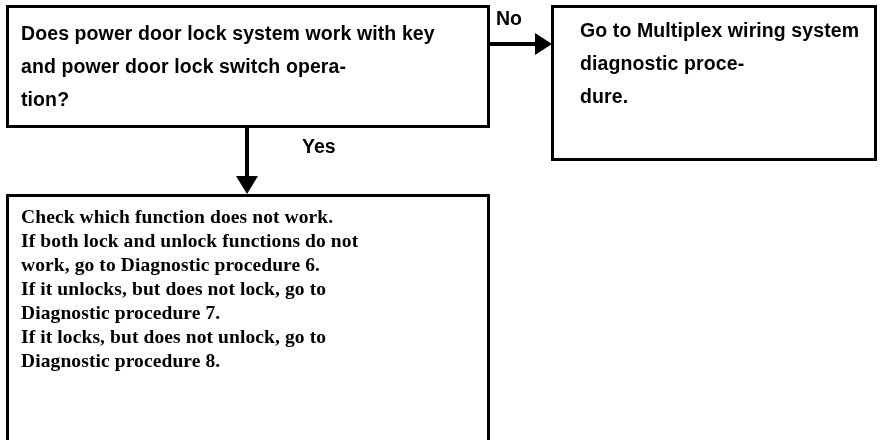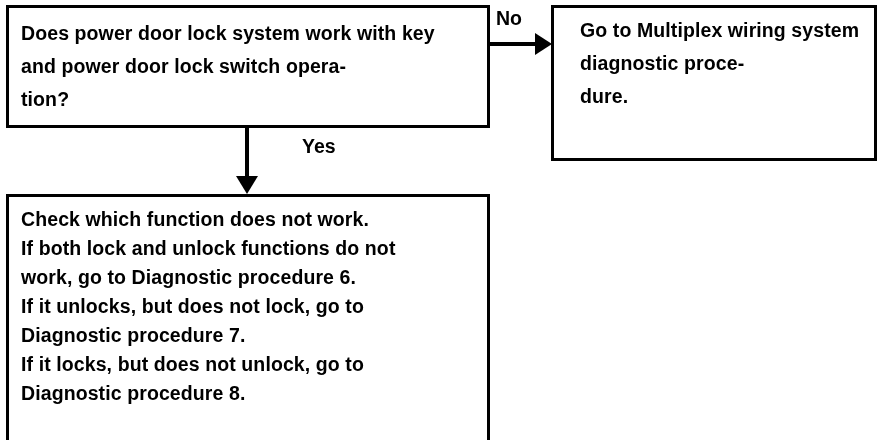--- a/index.html
+++ b/index.html
@@ -27,21 +27,22 @@
   .box-text {
     position: absolute;
     font-size: 19.5px;
     font-weight: 700;
     line-height: 33px;
     letter-spacing: 0.1px;
     white-space: pre-line;
     color: #000000;
   }
   .box-text.tight {
-    line-height: 29px;
+    line-height: 24px;
+    font-family: Liberation Serif, serif;
   }
 
   #box-question {
     left: 6px;
     top: 5px;
     width: 484px;
     height: 123px;
   }
   #text-question {
     left: 21px;

